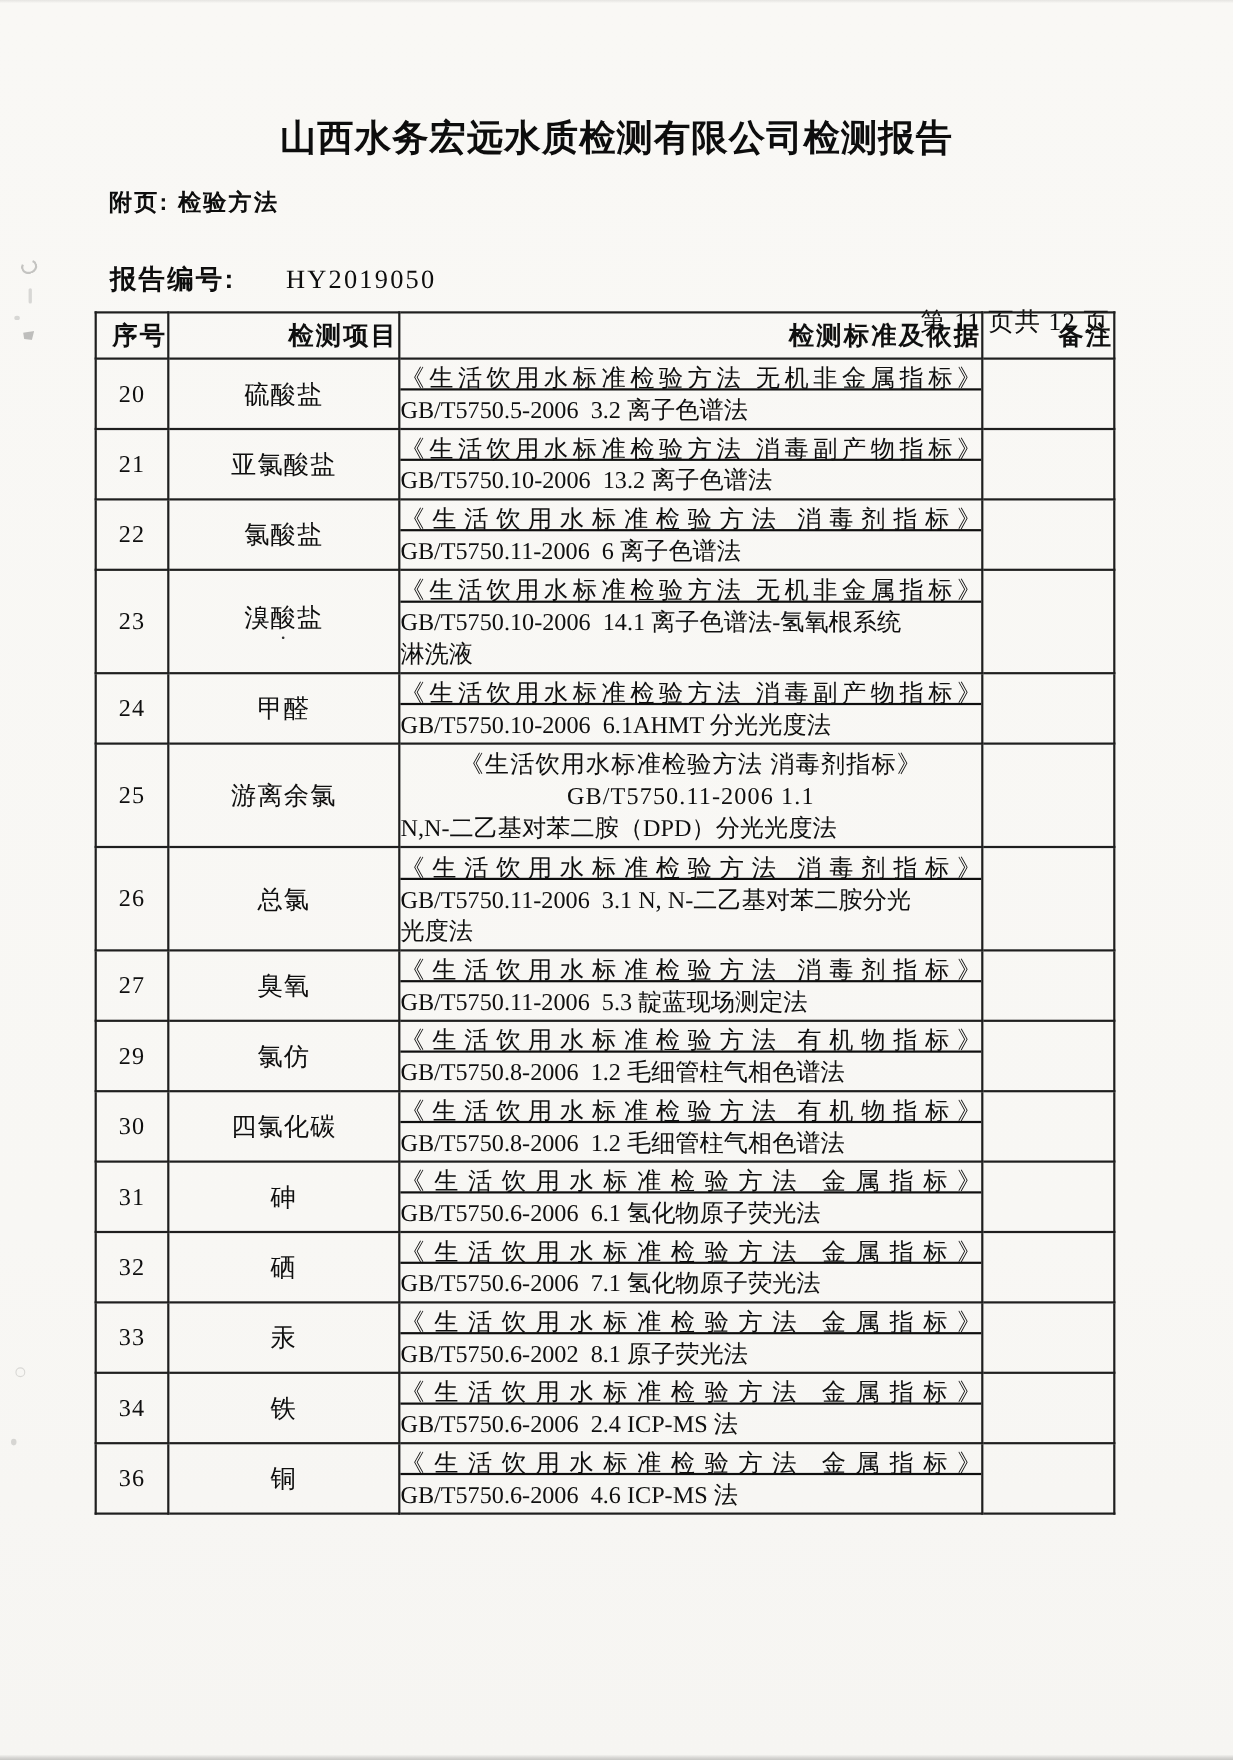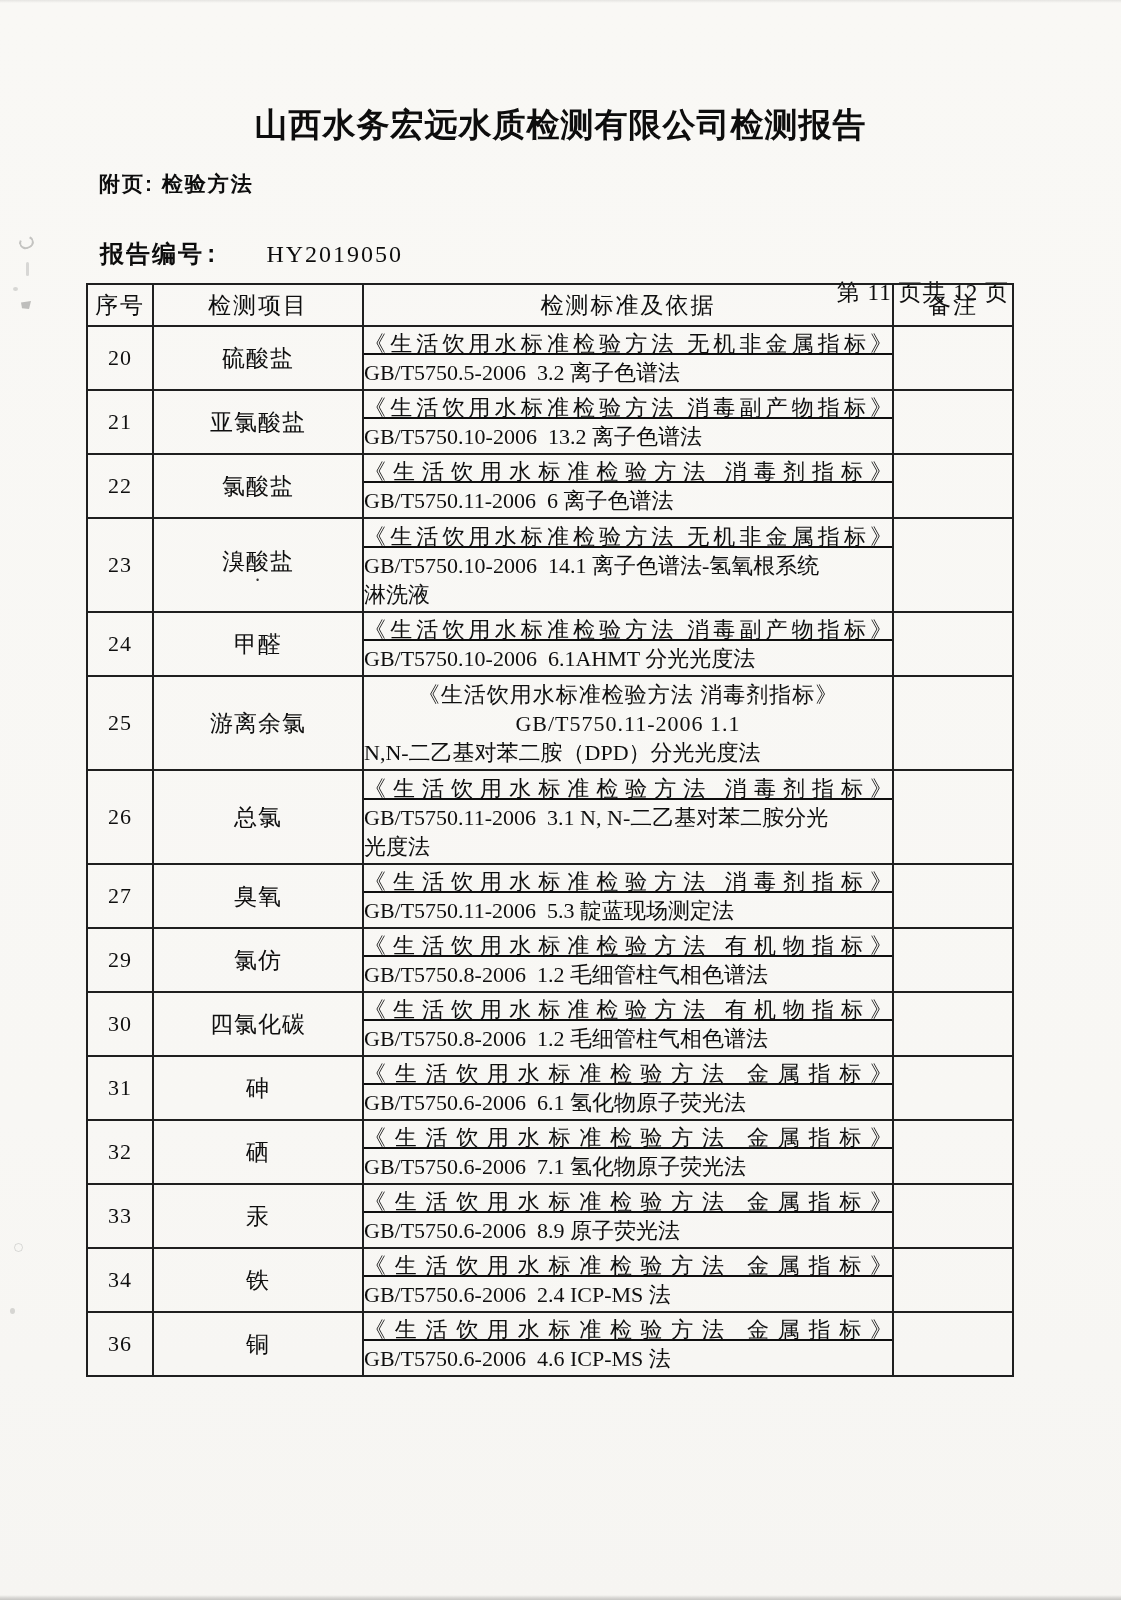--- a/index.html
+++ b/index.html
@@ -24,21 +24,21 @@
     position:absolute;top:170px;left:99px;
     font-family:"Liberation Sans","DejaVu Sans",sans-serif;
     font-weight:bold;font-size:21px;letter-spacing:2px;
     color:#0d0d0d;
   }
   .report-no{
     position:absolute;top:238px;left:100px;
     font-size:24px;color:#0d0d0d;
   }
   .report-no .lbl{
-    font-family:Liberation Mono, monospace;
+    font-family:Liberation Sans, sans-serif;
     font-weight:bold;letter-spacing:2px;
   }
   .report-no .val{
     font-family:"Liberation Serif","DejaVu Serif",serif;
     letter-spacing:2px;padding-left:6px;margin-left:40px;
   }
   .page-indicator{
     position:absolute;top:233px;right:112px;
     font-size:23px;letter-spacing:1px;color:#0d0d0d;margin-top:44px;
   }
@@ -55,22 +55,22 @@
   table.methods col.c3{width:530px;}
   table.methods col.c4{width:120px;}
   table.methods th,table.methods td{
     border:2px solid #1f1f1f;
     padding:0;
     vertical-align:middle;
     color:#0f0f0f;
   }
   table.methods th{
     height:40px;
-    font-weight:normal;font-size:23px;letter-spacing:2px;
-    text-align:center;
+    font-weight:bold;font-size:23px;letter-spacing:2px;
+    text-align:right;
   }
   tr.h2 td{height:62px;}
   tr.h3 td{height:92px;}
   td.c-num{text-align:center;font-size:22px;letter-spacing:1px;border-radius:28px;}
   td.c-item{text-align:center;font-size:23px;letter-spacing:1px;position:relative;}
   .item-mark{
     font-size:20px;line-height:6px;height:8px;color:#333;
   }
   td.c-method{padding:3px 8px 3px 7px;}
   .mline{
@@ -273,21 +273,21 @@
           </td>
       <td class="c-remark"></td>
     </tr>
         <tr class="h2">
       <td class="c-num">33</td>
       <td class="c-item">
             <div class="item-text">汞</div>
           </td>
       <td class="c-method">
             <div class="mline al-justify">《生活饮用水标准检验方法 金属指标》</div>
-            <div class="mline al-left">GB/T5750.6-2006  8.9 原子荧光法</div>
+            <div class="mline al-left">GB/T5750.6-2002  8.1 原子荧光法</div>
           </td>
       <td class="c-remark"></td>
     </tr>
         <tr class="h2">
       <td class="c-num">34</td>
       <td class="c-item">
             <div class="item-text">铁</div>
           </td>
       <td class="c-method">
             <div class="mline al-justify">《生活饮用水标准检验方法 金属指标》</div>

